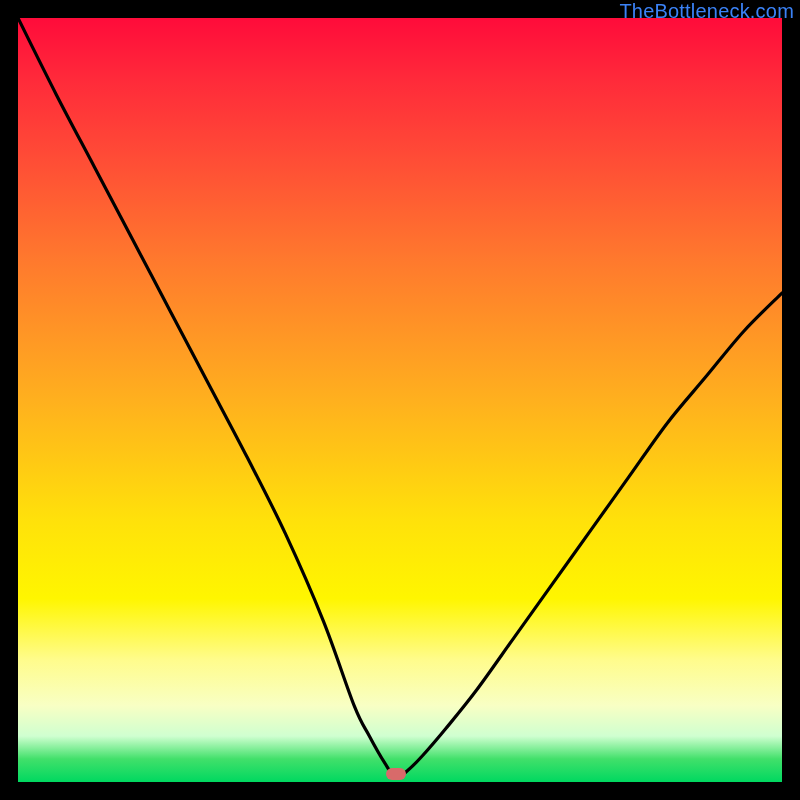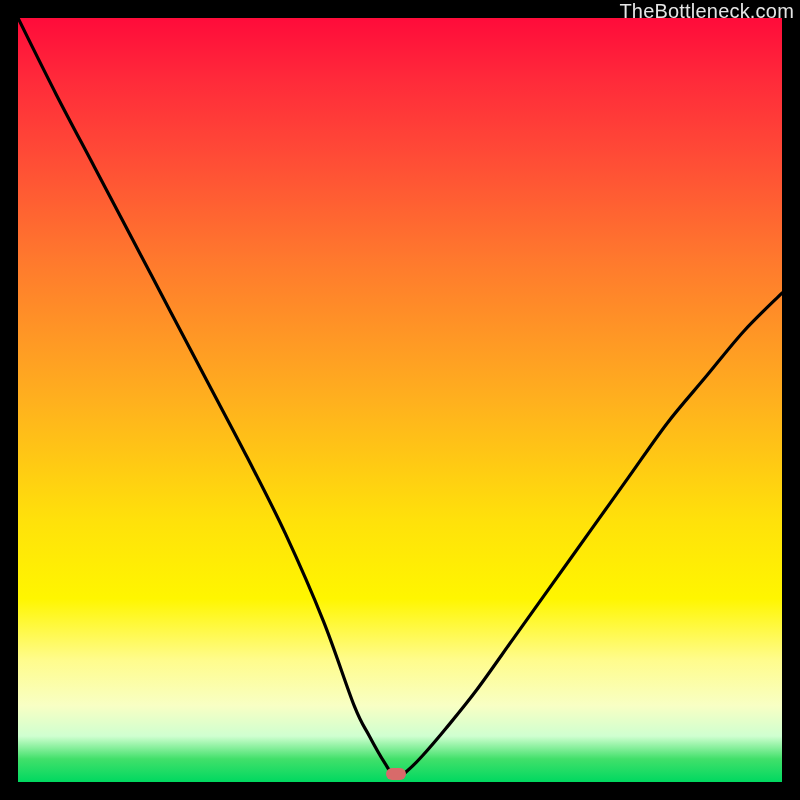--- a/index.html
+++ b/index.html
@@ -68,21 +68,21 @@
     width: 20px;
     height: 12px;
     border-radius: 6px;
     background: #d86a6a;
     transform: translate(-50%, -50%);
   }
   .watermark {
     position: absolute;
     top: 0px;
     right: 6px;
-    color: #e5e5e5;
+    color: #3b82f6;
     font-size: 20px;
     letter-spacing: 0.2px;
     user-select: none;
   }
 </style>
 </head>
 <body>
 
 <div class="frame">
   <div class="plot-area">

